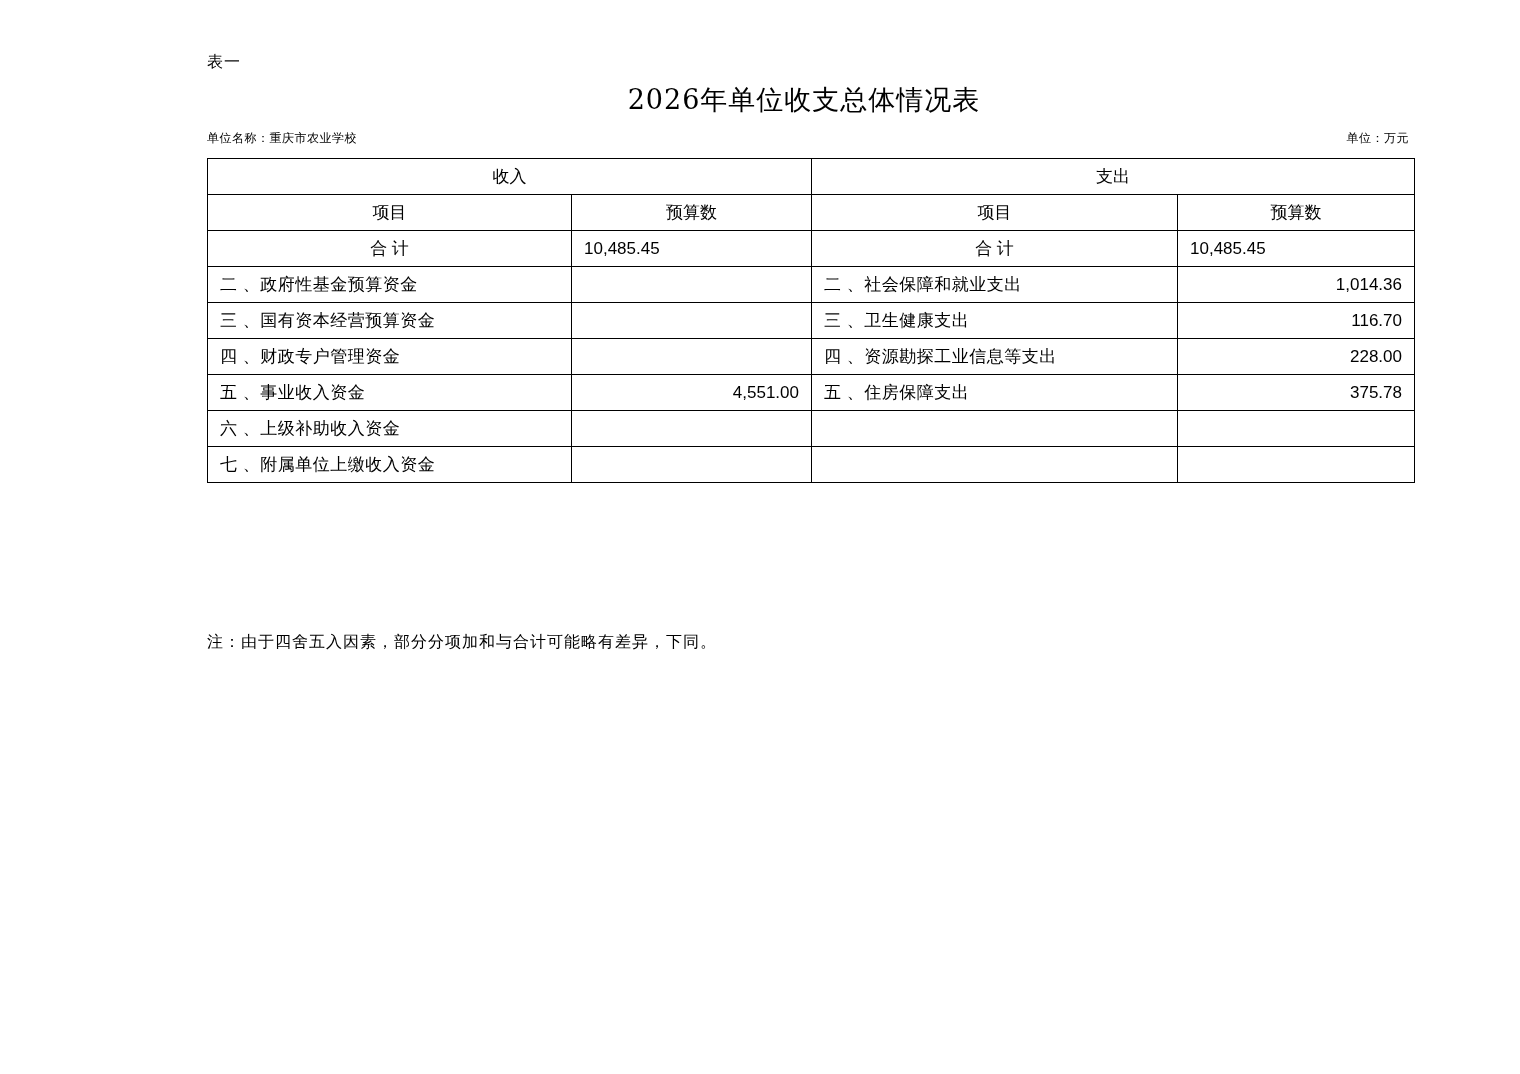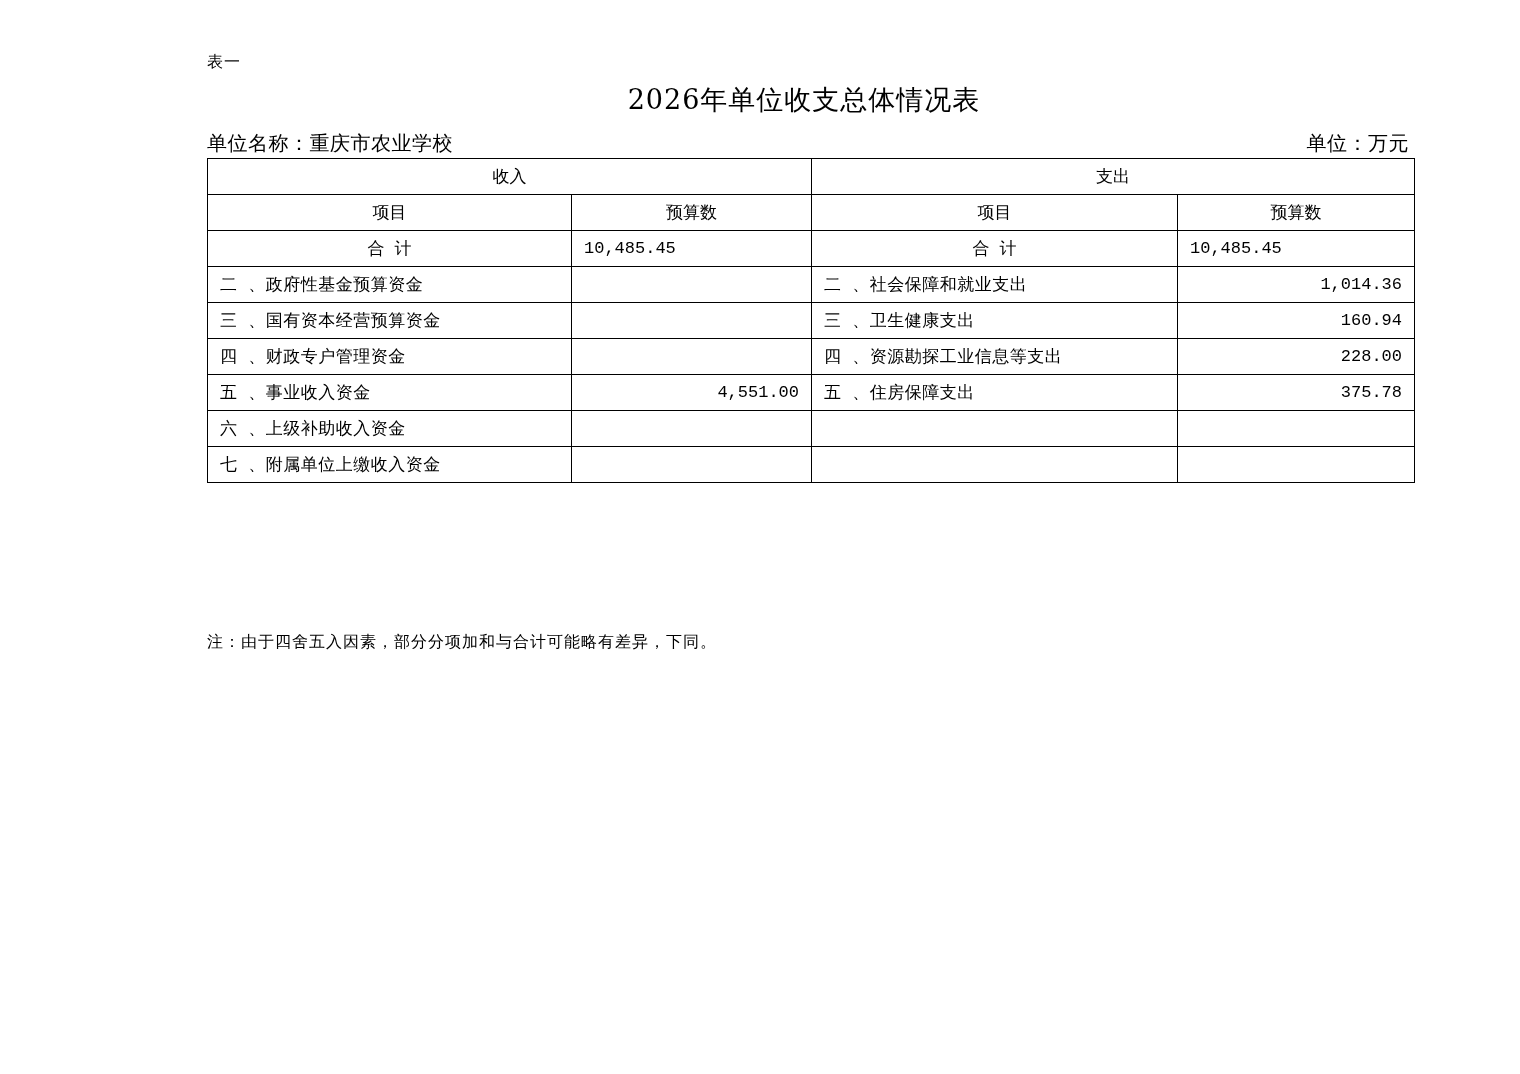--- a/index.html
+++ b/index.html
@@ -40,21 +40,21 @@
     font-weight: normal;
     font-family: "DejaVu Serif", serif;
     letter-spacing: 1px;
   }
   .meta-row {
     position: absolute;
     left: 163px;
     right: 155px;
     top: 130px;
     height: 22px;
-    font-size: 20px;
+    font-size: 12px;
     font-family: Liberation Sans, sans-serif;
   }
   .meta-left {
     position: absolute;
     left: 0;
     top: 0;
     letter-spacing: 0.5px;
   }
   .meta-right {
     position: absolute;
@@ -66,21 +66,21 @@
     position: absolute;
     left: 163px;
     top: 158px;
     width: 1207px;
     border-collapse: collapse;
     table-layout: fixed;
   }
   table.budget td {
     border: 1px solid #000000;
     font-size: 17px;
-    font-family: Liberation Mono, monospace;
+    font-family: Liberation Sans, sans-serif;
     padding: 0 12px;
     height: 35px;
     vertical-align: middle;
   }
   td.section-head {
     text-align: center;
     font-size: 18px;
     height: 53px;
   }
   td.col-head {
@@ -157,21 +157,21 @@
       <tr>
         <td class="item-label">二 、政府性基金预算资金</td>
         <td class="item-value"></td>
         <td class="item-label">二 、社会保障和就业支出</td>
         <td class="item-value">1,014.36</td>
       </tr>
       <tr>
         <td class="item-label">三 、国有资本经营预算资金</td>
         <td class="item-value"></td>
         <td class="item-label">三 、卫生健康支出</td>
-        <td class="item-value">160.94</td>
+        <td class="item-value">116.70</td>
       </tr>
       <tr>
         <td class="item-label">四 、财政专户管理资金</td>
         <td class="item-value"></td>
         <td class="item-label">四 、资源勘探工业信息等支出</td>
         <td class="item-value">228.00</td>
       </tr>
       <tr>
         <td class="item-label">五 、事业收入资金</td>
         <td class="item-value">4,551.00</td>

